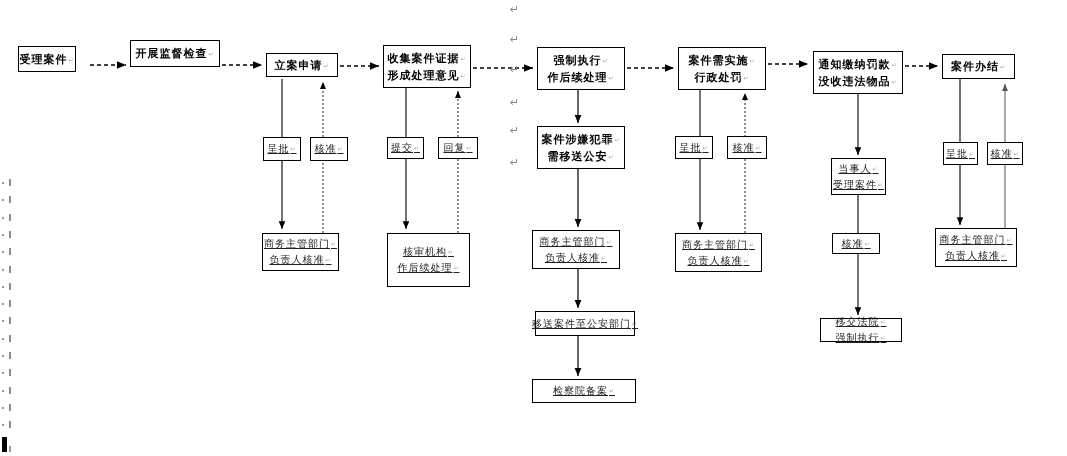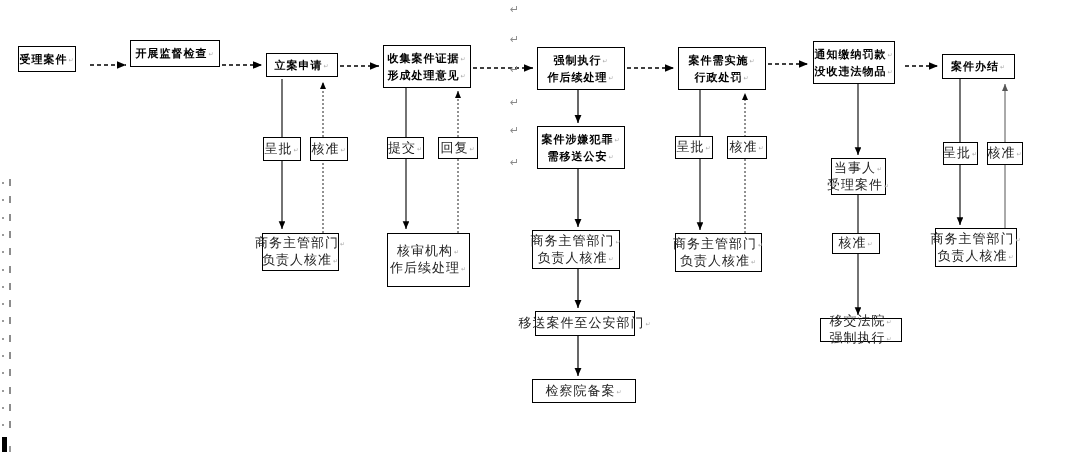--- a/index.html
+++ b/index.html
@@ -7,21 +7,21 @@
     position:relative;width:1067px;height:456px;background:#ffffff;overflow:hidden;
     font-family:"Liberation Sans","DejaVu Sans",sans-serif;
   }
   #wires{position:absolute;left:0;top:0;width:1067px;height:456px;}
   .bx{
     position:absolute;box-sizing:border-box;background:#fff;border:1px solid #000;
     display:flex;flex-direction:column;align-items:center;justify-content:center;
     text-align:center;color:#111;
   }
   .bold{font-weight:bold;font-size:11px;letter-spacing:1px;line-height:16px;color:#000;}
-  .sm{font-size:13px;letter-spacing:1px;line-height:15px;color:#222;}
+  .sm{font-size:10px;letter-spacing:1px;line-height:15px;color:#222;text-decoration:underline;}
   .lbl{white-space:nowrap;}
   .lbl::after{content:"↵";font-size:6px;color:#aaa;margin-left:1px;vertical-align:1px;font-weight:normal;}
   .rmark{position:absolute;left:510px;width:14px;font-size:11px;color:#8a8a8a;line-height:11px;}
   .mmark{position:absolute;left:2px;width:9px;height:8px;}
   .mmark::before{content:"";position:absolute;left:0;top:4px;width:2px;height:2px;background:#9a9a9a;}
   .mmark::after{content:"";position:absolute;right:0;top:1px;width:2px;height:7px;background:#8c8c8c;}
   #cursor{position:absolute;left:2px;top:437px;width:5px;height:15px;background:#000;}
   #cursor-mark{position:absolute;left:9px;top:446px;width:2px;height:6px;background:#9a9a9a;}
 </style>
 </head>
@@ -86,21 +86,21 @@
     <span class="lbl">形成处理意见</span>
   </div>
   <div class="bx bold" style="left:537px;top:47px;width:88px;height:43px">
     <span class="lbl">强制执行</span>
     <span class="lbl">作后续处理</span>
   </div>
   <div class="bx bold" style="left:678px;top:47px;width:88px;height:43px">
     <span class="lbl">案件需实施</span>
     <span class="lbl">行政处罚</span>
   </div>
-  <div class="bx bold" style="left:813px;top:41px;width:82px;height:43px">
+  <div class="bx bold" style="left:813px;top:51px;width:90px;height:43px">
     <span class="lbl">通知缴纳罚款</span>
     <span class="lbl">没收违法物品</span>
   </div>
   <div class="bx bold" style="left:942px;top:54px;width:73px;height:25px">
     <span class="lbl">案件办结</span>
   </div>
 
   <div class="bx sm" style="left:263px;top:137px;width:38px;height:24px">
     <span class="lbl">呈批</span>
   </div>

